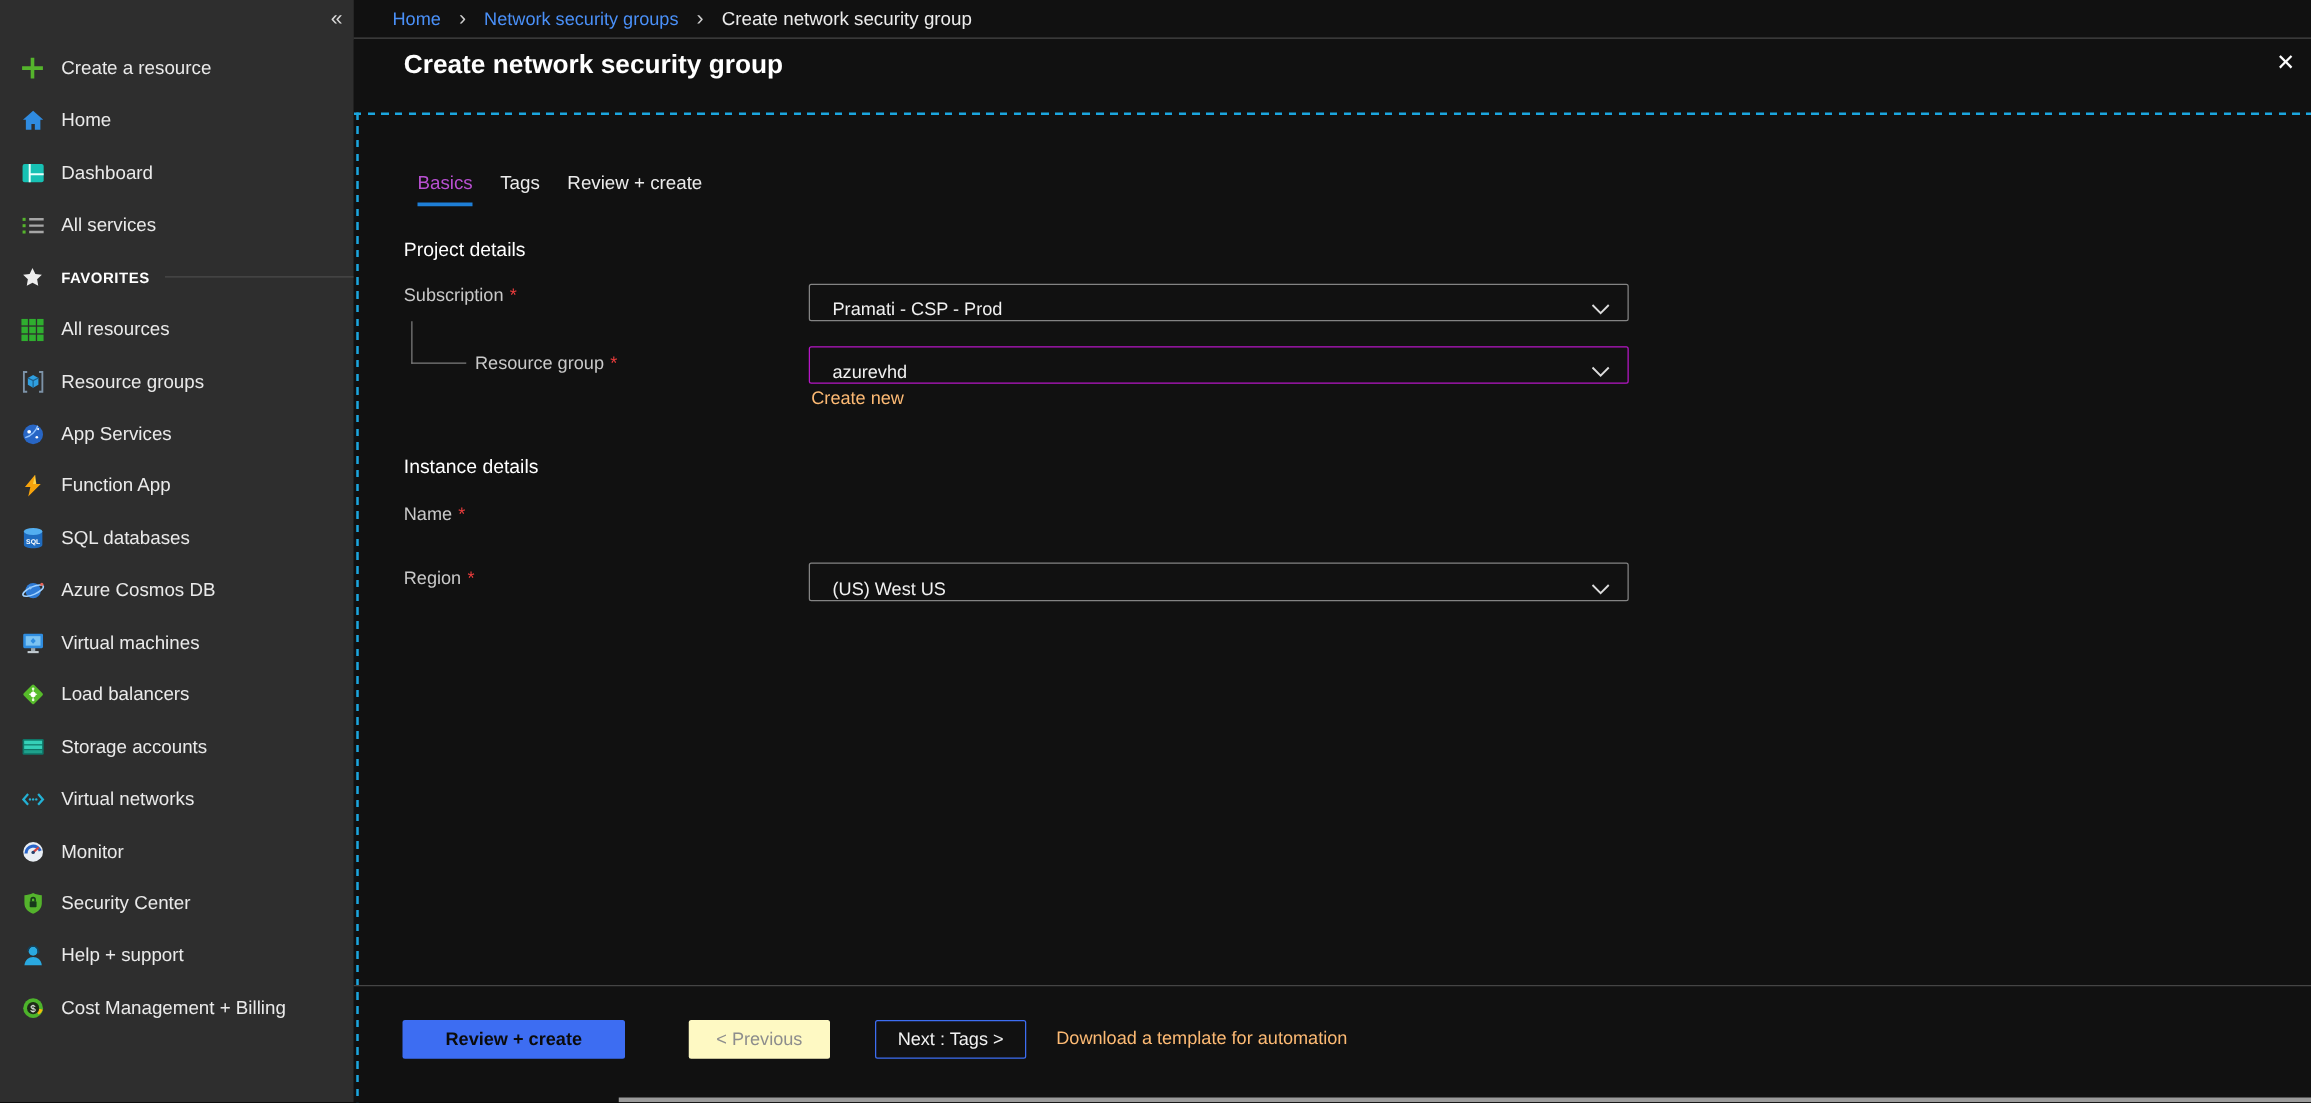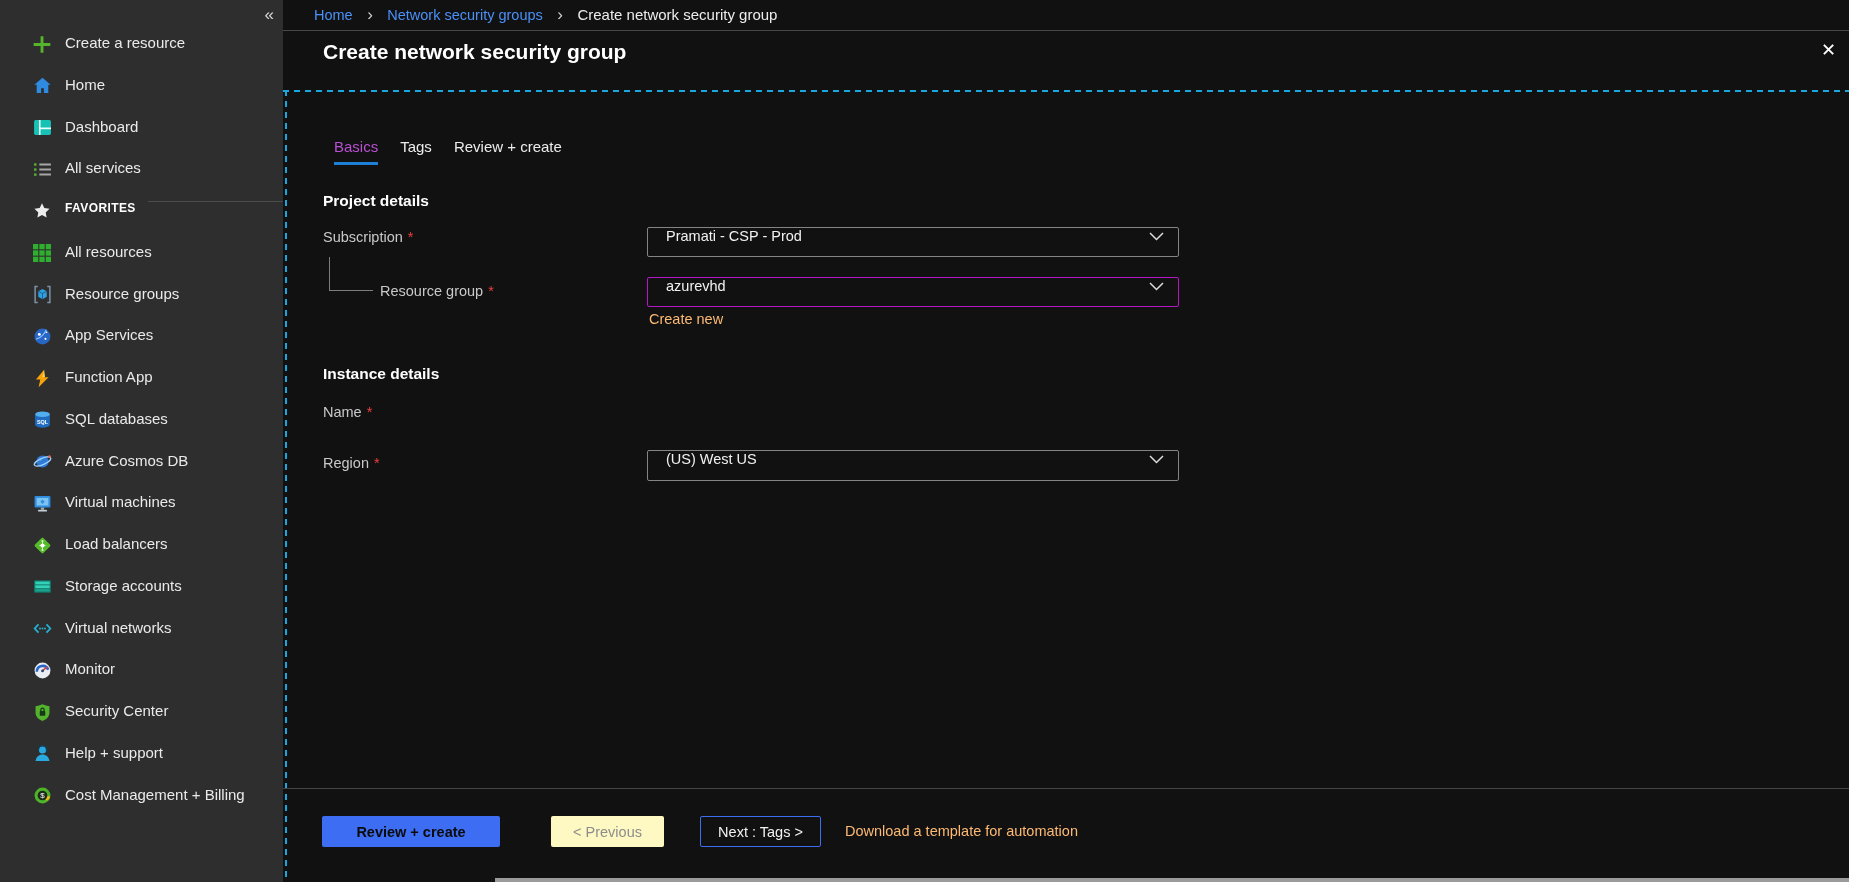--- a/index.html
+++ b/index.html
@@ -3,21 +3,21 @@
 <meta charset="utf-8">
 <style>
   html,body{margin:0;padding:0;background:#000;}
   .page{position:relative;width:1849px;height:882px;background:#111;overflow:hidden;
         font-family:"Liberation Sans",sans-serif;-webkit-font-smoothing:antialiased;}
 
   
   .sidebar{position:absolute;left:0;top:0;width:283px;height:882px;background:#2e2e2e;
            box-sizing:border-box;padding-top:34px;display:flex;flex-direction:column;}
   .collapse-btn{position:absolute;top:6px;right:9px;color:#d8d8d8;font-size:17px;cursor:pointer;line-height:1;}
-  .side-item{height:41.75px;display:flex;align-items:flex-start;padding-left:32px;cursor:pointer;}
+  .side-item{height:41.75px;display:flex;align-items:center;padding-left:16px;cursor:pointer;}
   .side-icon{width:20px;height:20px;flex:0 0 20px;display:flex;align-items:center;justify-content:center;}
   .side-label{margin-left:13px;color:#eaeaea;font-size:15px;white-space:nowrap;}
   .side-item.section .side-label{font-size:12px;font-weight:bold;color:#fff;letter-spacing:.4px;margin-left:13px;}
   .side-item.section::after{content:"";flex:1;height:1px;background:#4b4b4b;margin-left:12px;margin-right:0;}
 
   
   .topbar{position:absolute;left:283px;top:0;width:1566px;height:31px;box-sizing:border-box;
           border-bottom:1px solid #474747;display:flex;align-items:center;padding-left:31px;}
   .crumb{font-size:15px;text-decoration:none;cursor:pointer;}
   .crumb.link{color:#4a90f8;}
@@ -32,25 +32,25 @@
           background:repeating-linear-gradient(90deg,#1ba6df 0 6px,transparent 6px 11px);}
   .dash-v{position:absolute;left:2px;top:58px;width:2px;height:792px;
           background:repeating-linear-gradient(180deg,#1ba6df 0 6px,transparent 6px 11px);}
 
   
   .tabs{position:absolute;left:51px;top:106px;display:flex;gap:22px;}
   .tab{font-size:15px;color:#ececec;padding-bottom:7px;border-bottom:3px solid transparent;cursor:pointer;}
   .tab.active{color:#b950d2;border-bottom-color:#1e7fd7;}
 
   
-  .sect-head{position:absolute;left:40px;margin:0;color:#fff;font-size:15.5px;font-weight:700;}
+  .sect-head{position:absolute;left:40px;margin:0;color:#fff;font-size:15.5px;font-weight:400;}
   .fld-label{position:absolute;left:40px;color:#c9c9c9;font-size:14.5px;}
   .req{color:#f03e3e;margin-left:5px;}
-  .field{position:absolute;left:364px;width:532px;height:30px;box-sizing:border-box;
-         background:#111;border:1px solid #848484;border-radius:2px;display:flex;align-items:flex-start;
+  .field{position:absolute;left:364px;width:656px;height:30px;box-sizing:border-box;
+         background:#111;border:1px solid #848484;border-radius:2px;display:flex;align-items:flex-end;
          padding:0 14px 0 18px;color:#f1f1f1;font-size:14.5px;cursor:pointer;}
   .field .spacer{flex:1;}
   .field.magenta{border-color:#b616c6;gap:24px;}
   .connector{position:absolute;left:46px;top:225px;width:43px;height:33px;
              border-left:1px solid #7d7d7d;border-bottom:1px solid #7d7d7d;}
   .link{color:#fdba74;font-size:14.5px;cursor:pointer;text-decoration:none;}
   .create-new{position:absolute;left:366px;top:279px;}
 
   
   .footer-sep{position:absolute;left:0;top:756px;width:1566px;height:1px;background:#454545;}

